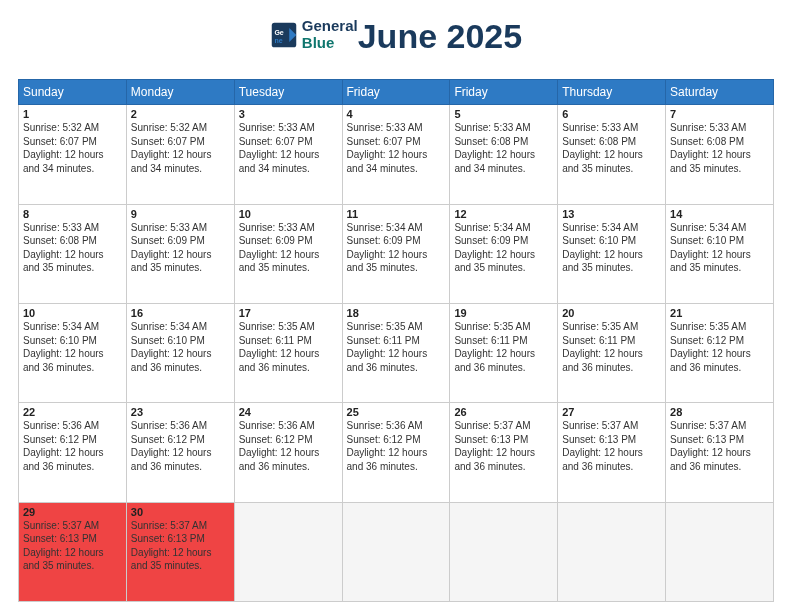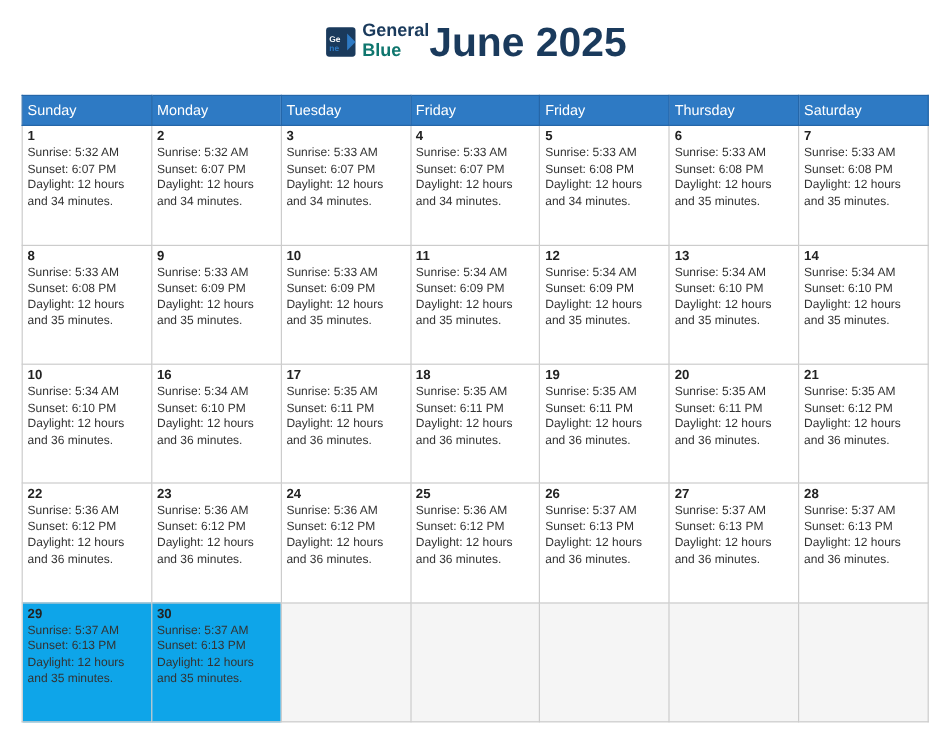--- a/index.html
+++ b/index.html
@@ -85,21 +85,21 @@
       color: #222;
       display: block;
       margin-bottom: 1px;
     }
     .day-info {
       font-size: 10px;
       color: #333;
       line-height: 1.35;
     }
     .cal-row-last td {
-      background: #0ea5e9;
+      background: #ef4444;
     }
   </style>
 </head>
 <body>
 
 <div class="page">
   <div class="header">
     <div class="logo">
       <svg class="logo-icon" viewBox="0 0 32 32">
         <rect x="2" y="2" width="28" height="28" rx="3" fill="#1a3a5c"></rect>

